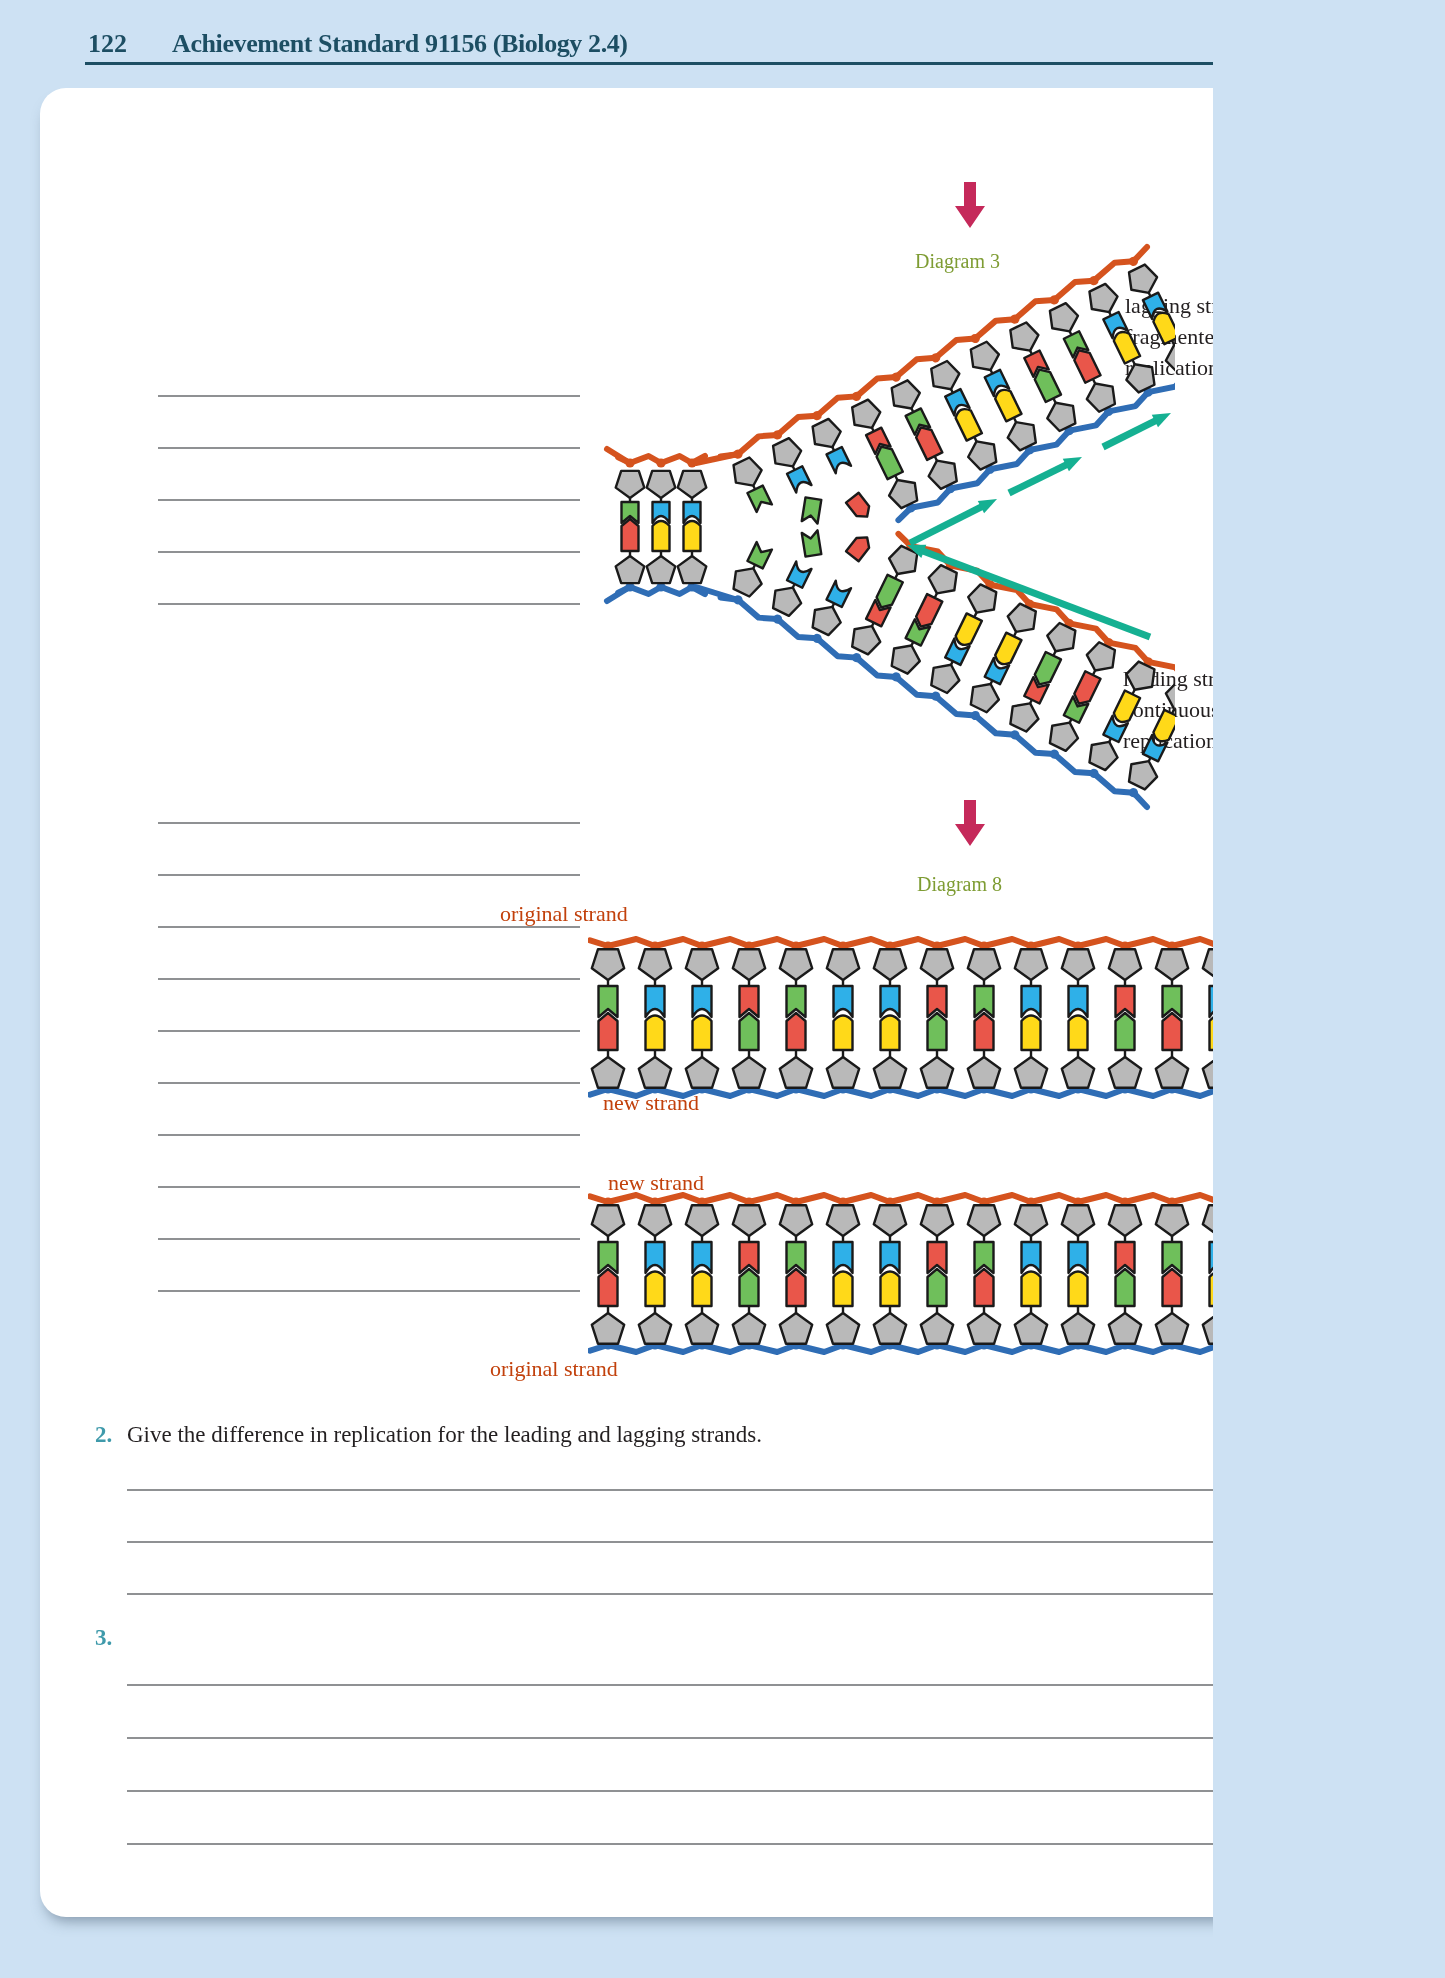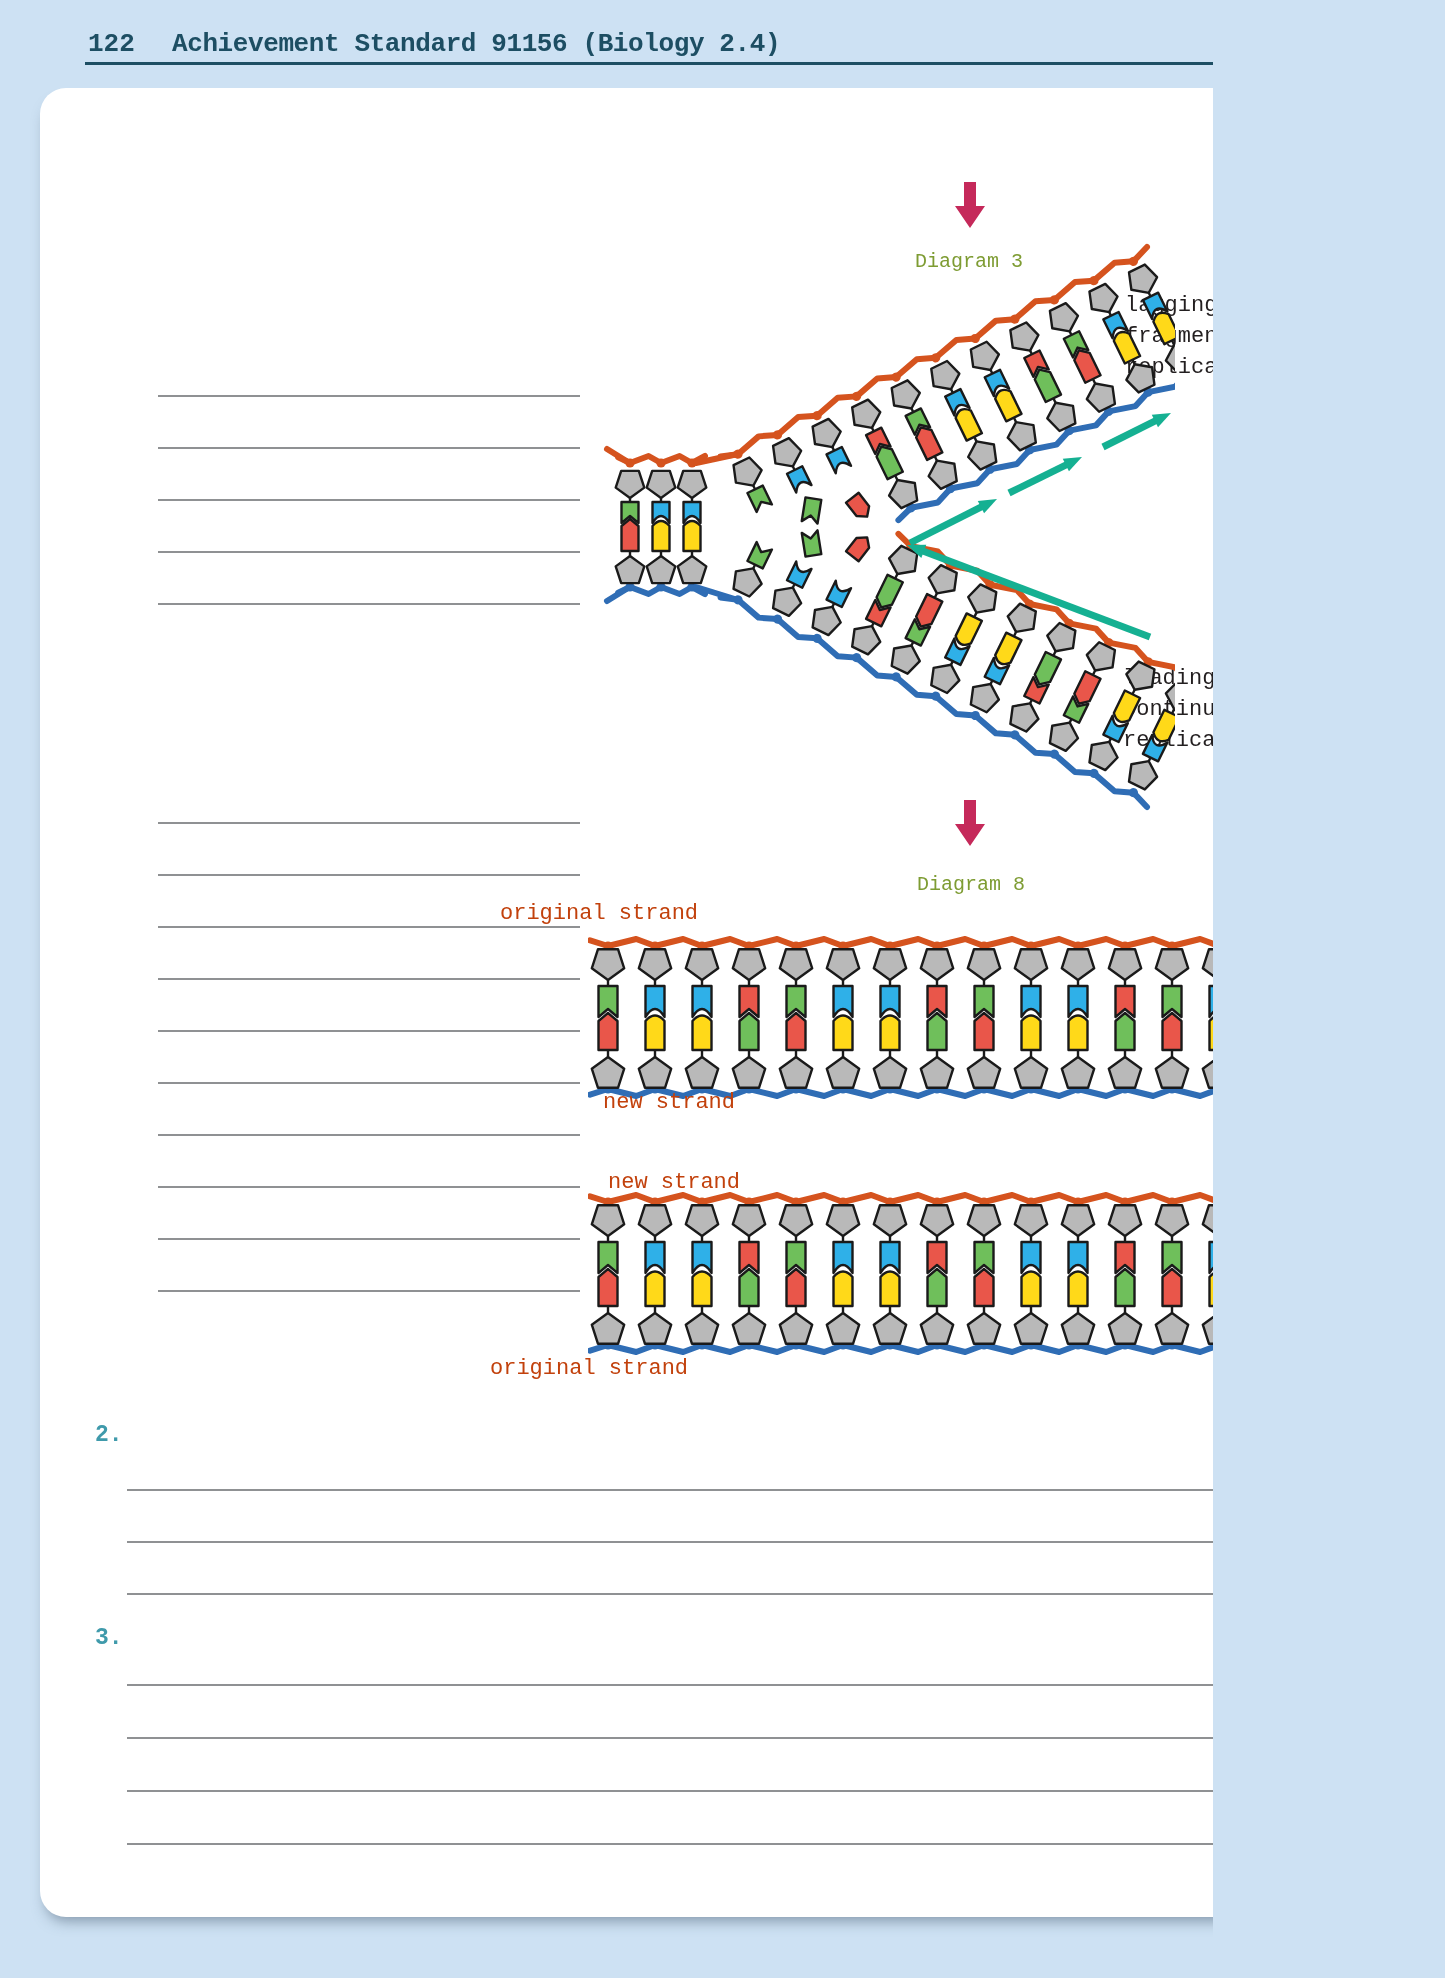--- a/index.html
+++ b/index.html
@@ -1,17 +1,17 @@
 <!DOCTYPE html>
 <html><head>
 <meta charset="utf-8">
 <style>
   html,body{margin:0;padding:0;background:#cde1f3;}
   .page{position:relative;width:1213px;height:1978px;background:#cde1f3;
-        font-family:Liberation Mono, monospace;overflow:hidden;}
+        font-family:Liberation Serif, serif;overflow:hidden;}
   .hdr-num{position:absolute;left:88px;top:29px;font-size:26px;font-weight:bold;color:#1d4e63;}
   .hdr-title{position:absolute;left:172px;top:29px;font-size:26px;font-weight:bold;color:#1d4e63;letter-spacing:-0.4px;}
   .hdr-rule{position:absolute;left:85px;top:62px;width:1352px;height:3px;background:#1d4e63;}
   .card{position:absolute;left:40px;top:88px;width:1357px;height:1829px;background:#ffffff;
         border-radius:26px;box-shadow:0 10px 14px -6px rgba(60,80,100,0.5);}
   .dtitle{position:absolute;font-size:20px;color:#7e9c33;white-space:nowrap;}
   .dlabel{position:absolute;font-size:22px;color:#231f20;line-height:31px;white-space:nowrap;}
   .slabel{position:absolute;font-size:22px;color:#c2410c;white-space:nowrap;}
   .rule-line{position:absolute;height:2px;background:#8f9193;}
   .q-num{position:absolute;font-size:23px;font-weight:bold;color:#3f9aab;}
@@ -554,20 +554,21 @@
         <div class="rule-line" style="left: 118px; top: 890px; width: 422px;"></div>
         <div class="rule-line" style="left: 118px; top: 942px; width: 422px;"></div>
         <div class="rule-line" style="left: 118px; top: 994px; width: 422px;"></div>
         <div class="rule-line" style="left: 118px; top: 1046px; width: 422px;"></div>
         <div class="rule-line" style="left: 118px; top: 1098px; width: 422px;"></div>
         <div class="rule-line" style="left: 118px; top: 1150px; width: 422px;"></div>
         <div class="rule-line" style="left: 118px; top: 1202px; width: 422px;"></div>
       </div>
 
     <div class="q-num" style="left:55px;top:1334px;">2.</div>
+    <div class="q-text" style="left:87px;top:1334px;">Give the difference in replication for the leading and lagging strands.</div>
     <div id="q2-lines">
         <div class="rule-line" style="left: 87px; top: 1401px; width: 1191px;"></div>
         <div class="rule-line" style="left: 87px; top: 1453px; width: 1191px;"></div>
         <div class="rule-line" style="left: 87px; top: 1505px; width: 1191px;"></div>
       </div>
 
     <div class="q-num" style="left:55px;top:1537px;">3.</div>
     <div id="q3-lines">
         <div class="rule-line" style="left: 87px; top: 1596px; width: 1191px;"></div>
         <div class="rule-line" style="left: 87px; top: 1649px; width: 1191px;"></div>

